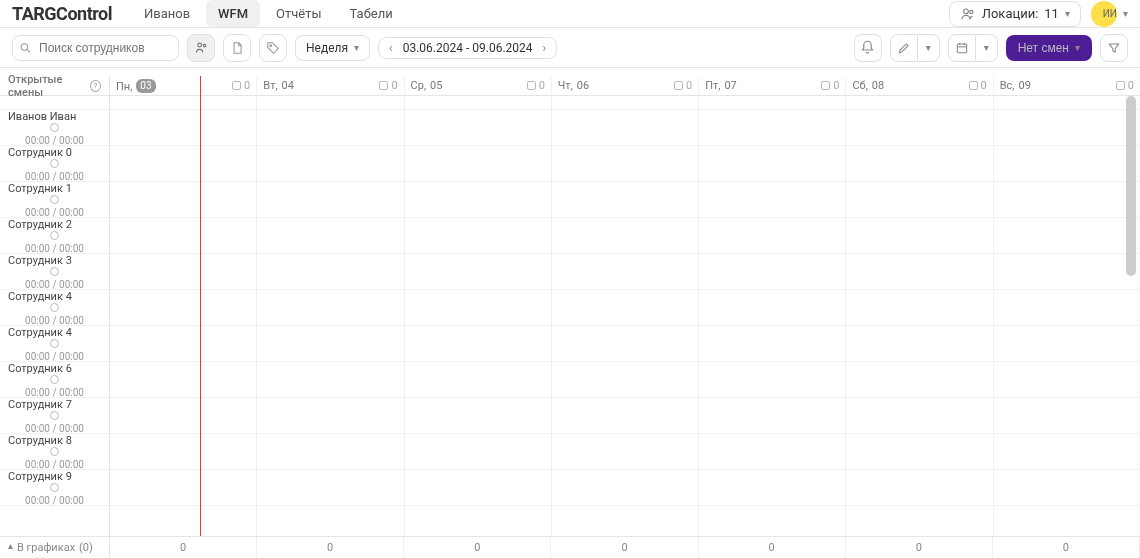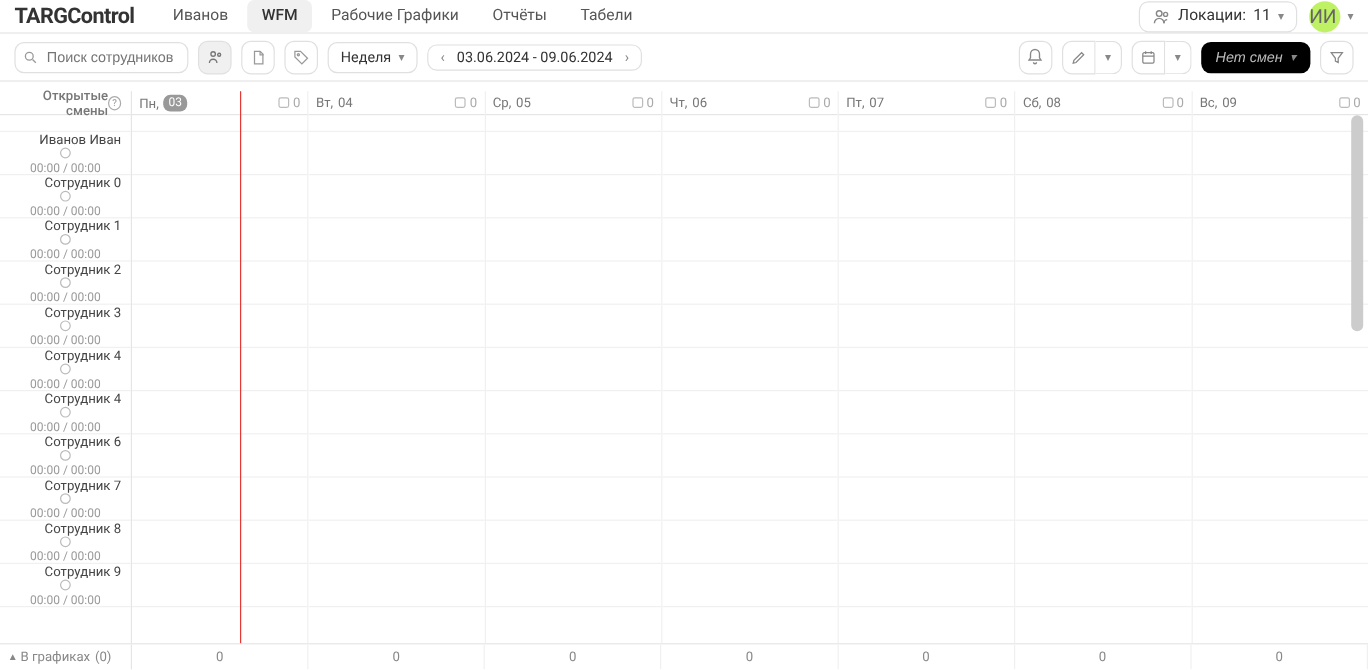--- a/index.html
+++ b/index.html
@@ -7,42 +7,42 @@
 
 
 .topbar { height: 28px; display: flex; align-items: center; padding: 0 12px; border-bottom: 1px solid #e5e5e5; }
 .logo { font-weight: 700; font-size: 18px; letter-spacing: -0.5px; margin-right: 20px; }
 .nav { display: flex; gap: 4px; }
 .nav-item { padding: 6px 12px; border-radius: 6px; cursor: pointer; color: #555; }
 .nav-item.active { background: #f0f0f0; color: #333; font-weight: 500; text-align: right; }
 .top-right { margin-left: auto; display: flex; align-items: center; gap: 10px; }
 .location-pill { display: flex; align-items: center; border: 1px solid #e0e0e0; border-radius: 8px; padding: 4px 10px; gap: 6px; cursor: pointer; }
 .avatar-pill { display: flex; align-items: center; gap: 6px; }
-.avatar-circle { width: 26px; height: 26px; border-radius: 50%; background: #bef264; display: flex; align-items: center; justify-content: flex-start; font-size: 16px; color: #666; }
+.avatar-circle { width: 26px; height: 26px; border-radius: 50%; background: #fde047; display: flex; align-items: center; justify-content: flex-end; font-size: 10px; color: #666; }
 .chev { font-size: 10px; color: #888; }
 
 
 .toolbar { height: 40px; display: flex; align-items: center; padding: 0 12px; gap: 8px; border-bottom: 1px solid #e5e5e5; }
-.search-wrap { position: relative; width: 145px; }
+.search-wrap { position: relative; width: 167px; }
 .search-input { width: 100%; padding: 5px 8px 5px 26px; border: 1px solid #e0e0e0; border-radius: 8px; font-size: 12px; outline: none; }
 .search-icon { position: absolute; left: 7px; top: 50%; transform: translateY(-50%); color: #999; }
 .icon-btn { width: 28px; height: 28px; border: 1px solid #e0e0e0; border-radius: 8px; display: flex; align-items: center; justify-content: center; cursor: pointer; background: #fff; color: #777; }
 .icon-btn.active { background: #f0f0f0; }
 .period-btn { border: 1px solid #e0e0e0; border-radius: 8px; padding: 5px 10px; display: flex; align-items: center; gap: 6px; cursor: pointer; font-size: 12px; }
 .date-range { border: 1px solid #e0e0e0; border-radius: 8px; padding: 3px 8px; display: flex; align-items: center; gap: 8px; font-size: 12px; }
 .date-arrow { cursor: pointer; color: #888; font-size: 12px; padding: 0 2px; }
 .toolbar-right { margin-left: auto; display: flex; align-items: center; gap: 8px; }
-.no-shifts-btn { border: none; border-radius: 8px; padding: 6px 12px; background: #000000; color: #bbb; display: flex; align-items: center; gap: 6px; font-size: 12px; font-style: italic; }
+.no-shifts-btn { border: none; border-radius: 8px; padding: 6px 12px; background: #4c1d95; color: #bbb; display: flex; align-items: center; gap: 6px; font-size: 12px; }
 .split-btn { display: flex; }
 .split-btn .icon-btn:first-child { border-top-right-radius: 0; border-bottom-right-radius: 0; }
 .split-btn .icon-btn:last-child { border-top-left-radius: 0; border-bottom-left-radius: 0; border-left: none; width: 22px; }
 
 
 .grid { position: absolute; top: 76px; left: 0; right: 0; bottom: 22px; display: flex; }
-.left-col { width: 110px; flex: none; border-right: 1px solid #e5e5e5; display: flex; flex-direction: column; text-align: right; }
+.left-col { width: 110px; flex: none; border-right: 1px solid #e5e5e5; display: flex; flex-direction: column; }
 .days-wrap { flex: 1; display: flex; position: relative; }
 .day-col { flex: 1; border-right: 1px solid #f0f0f0; position: relative; }
 .day-col:last-child { border-right: none; }
 
 .header-row { height: 20px; display: flex; align-items: center; border-bottom: 1px solid #e5e5e5; font-size: 11px; color: #777; }
 .left-col .header-row { padding: 0 8px; justify-content: space-between; font-weight: 500; }
 .day-col .header-row { padding: 0 6px; justify-content: space-between; }
 .day-label { display: flex; align-items: flex-end; gap: 4px; }
 .day-date-box { background: #999; color: #fff; border-radius: 6px; padding: 0 4px; font-size: 10px; line-height: 14px; }
 .day-count { display: flex; align-items: center; gap: 3px; color: #aaa; }
@@ -70,21 +70,20 @@
 svg { display: block; }
 </style>
 </head>
 <body>
 
 <div class="topbar">
   <div class="logo"><span>TARGControl</span></div>
   <div class="nav" id="nav">
       <div class="nav-item">Иванов</div>
       <div class="nav-item active">WFM</div>
-      <div class="nav-item">Рабочие Графики</div>
       <div class="nav-item">Отчёты</div>
       <div class="nav-item">Табели</div>
     </div>
   <div class="top-right">
     <div class="location-pill">
       <span>
         <svg width="16" height="16" viewBox="0 0 24 24" fill="none" stroke="#888" stroke-width="1.8">
             <circle cx="9" cy="8" r="3.5"></circle>
             <path d="M3 20c0-3.3 2.7-6 6-6s6 2.7 6 6"></path>
             <circle cx="17" cy="9" r="2.5"></circle>

